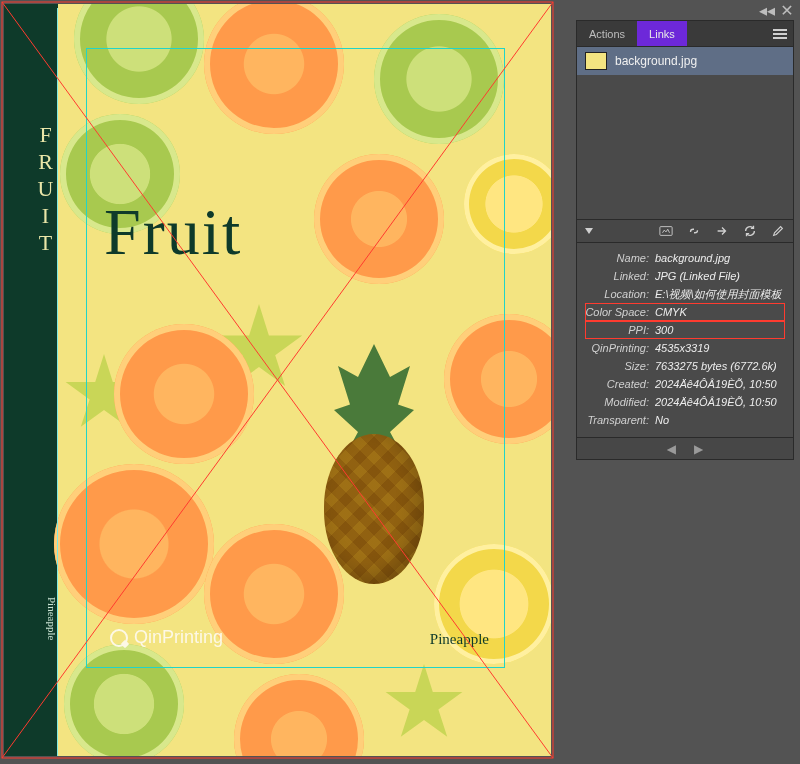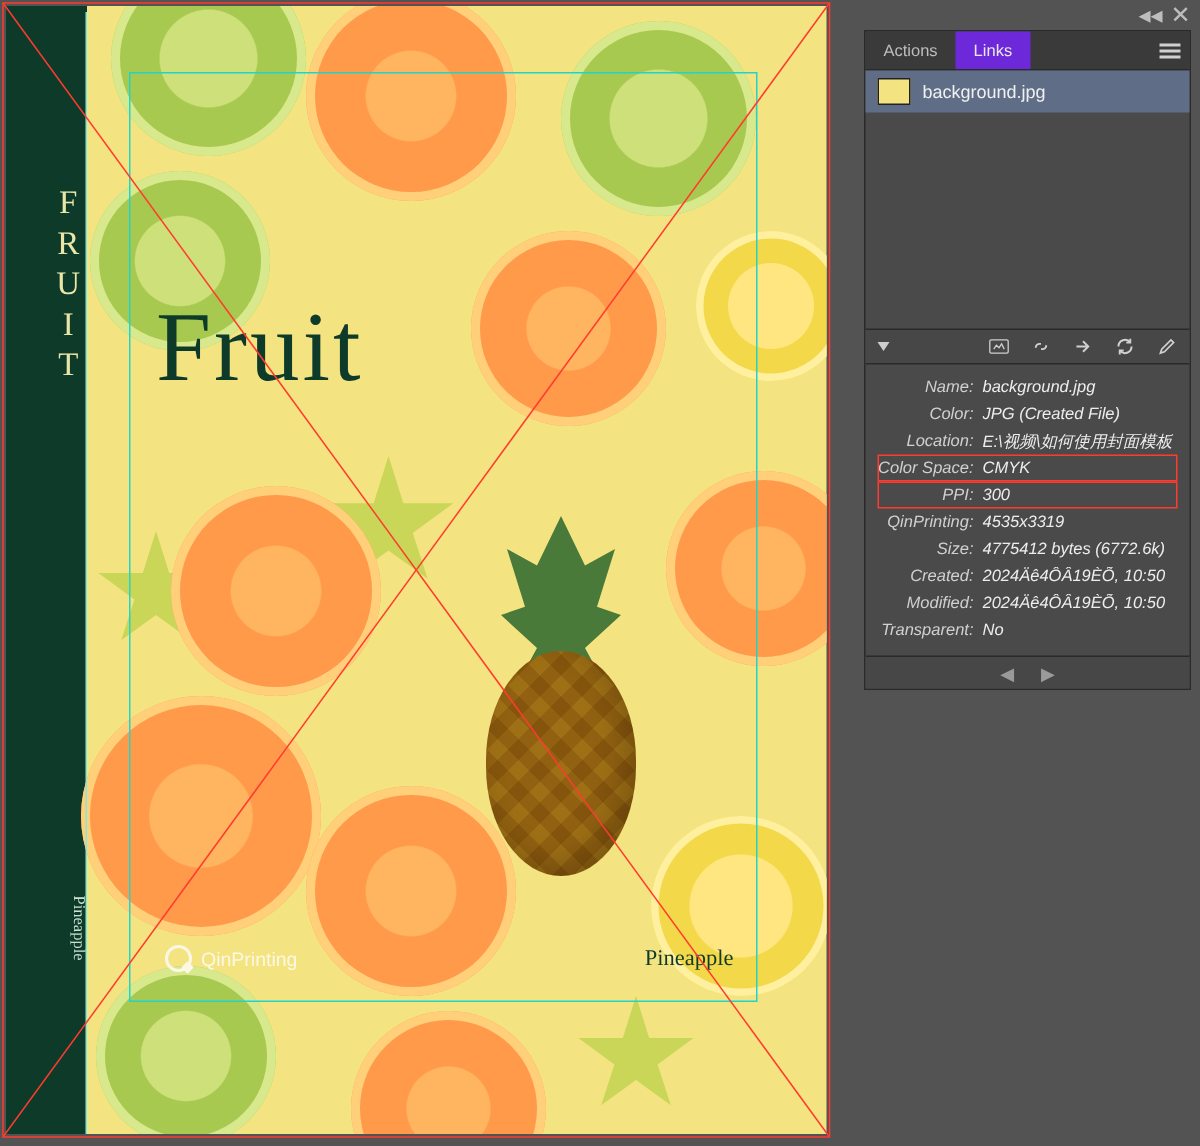--- a/index.html
+++ b/index.html
@@ -8,21 +8,21 @@
 
   
   .doc-area { position: absolute; left: 0; top: 0; width: 566px; height: 764px; background: #535353; }
   .page    { position: absolute; left: 4px; top: 4px; width: 547px; height: 752px; background: #f3e481; overflow: hidden; }
   .spine   { position: absolute; left: 0; top: 0; width: 54px; height: 100%; background: #0e3a2a; }
   .spine .fruit { position: absolute; top: 118px; left: 0; width: 100%; text-align: center; color: #e9e6a8; font-family: Georgia, "Times New Roman", serif; font-size: 22px; letter-spacing: 2px; writing-mode: vertical-rl; text-orientation: upright; }
   .spine .pine  { position: absolute; bottom: 116px; left: 0; width: 100%; text-align: center; color: #c9e2d2; font-family: Georgia, serif; font-size: 11px; writing-mode: vertical-rl; }
 
   .cover-title { position: absolute; left: 100px; top: 190px; font-family: "Palatino Linotype", Georgia, serif; font-size: 66px; color: #0e3a2a; font-weight: 400; letter-spacing: 2px; }
   .cover-sub   { position: absolute; right: 62px; bottom: 108px; font-family: Georgia, serif; font-size: 15px; color: #0e3a2a; }
-  .logo        { position: absolute; left: 106px; bottom: 108px; color: #fdf8e6; font-size: 13px; font-family: Arial, sans-serif; display: flex; align-items: center; gap: 6px; }
+  .logo        { position: absolute; left: 106px; bottom: 108px; color: #fdf8e6; font-size: 18px; font-family: Arial, sans-serif; display: flex; align-items: center; gap: 6px; }
   .logo .q     { width: 18px; height: 18px; border: 2px solid #fdf8e6; border-radius: 50%; display: inline-block; position: relative; }
   .logo .q::after { content: ""; position: absolute; right: -2px; bottom: -2px; width: 6px; height: 6px; background: #fdf8e6; border-radius: 1px; transform: rotate(45deg); }
 
   
   .fruit-c { position: absolute; border-radius: 50%; }
   .orng { background: radial-gradient(circle at 50% 50%, #ffb55f 0 30%, #ff9a4a 31% 100%); box-shadow: inset 0 0 0 6px #ffcf7a; }
   .lime { background: radial-gradient(circle at 50% 50%, #cde07a 0 35%, #a8c94f 36% 100%); box-shadow: inset 0 0 0 6px #d8e88c; }
   .lemn { background: radial-gradient(circle at 50% 50%, #ffe681 0 40%, #f3d84a 41% 100%); box-shadow: inset 0 0 0 5px #fff0a0; }
   .star { background: #c9d657; clip-path: polygon(50% 0%, 61% 35%, 98% 35%, 68% 57%, 79% 91%, 50% 70%, 21% 91%, 32% 57%, 2% 35%, 39% 35%); border-radius: 0; }
 
@@ -184,42 +184,42 @@
         </svg>
     </span>
   </div>
 
   <div class="meta">
     <div class="meta-row">
       <div class="meta-k">Name:</div>
       <div class="meta-v">background.jpg</div>
     </div>
     <div class="meta-row">
-      <div class="meta-k">Color:</div>
-      <div class="meta-v">JPG (Created File)</div>
+      <div class="meta-k">Linked:</div>
+      <div class="meta-v">JPG (Linked File)</div>
     </div>
     <div class="meta-row">
       <div class="meta-k">Location:</div>
       <div class="meta-v">E:\视频\如何使用封面模板</div>
     </div>
     <div class="meta-row hl">
       <div class="meta-k">Color Space:</div>
       <div class="meta-v">CMYK</div>
     </div>
     <div class="meta-row hl">
       <div class="meta-k">PPI:</div>
       <div class="meta-v">300</div>
     </div>
     <div class="meta-row">
       <div class="meta-k">QinPrinting:</div>
       <div class="meta-v">4535x3319</div>
     </div>
     <div class="meta-row">
       <div class="meta-k">Size:</div>
-      <div class="meta-v">4775412 bytes (6772.6k)</div>
+      <div class="meta-v">7633275 bytes (6772.6k)</div>
     </div>
     <div class="meta-row">
       <div class="meta-k">Created:</div>
       <div class="meta-v">2024Äê4ÔÂ19ÈÕ, 10:50</div>
     </div>
     <div class="meta-row">
       <div class="meta-k">Modified:</div>
       <div class="meta-v">2024Äê4ÔÂ19ÈÕ, 10:50</div>
     </div>
     <div class="meta-row">

